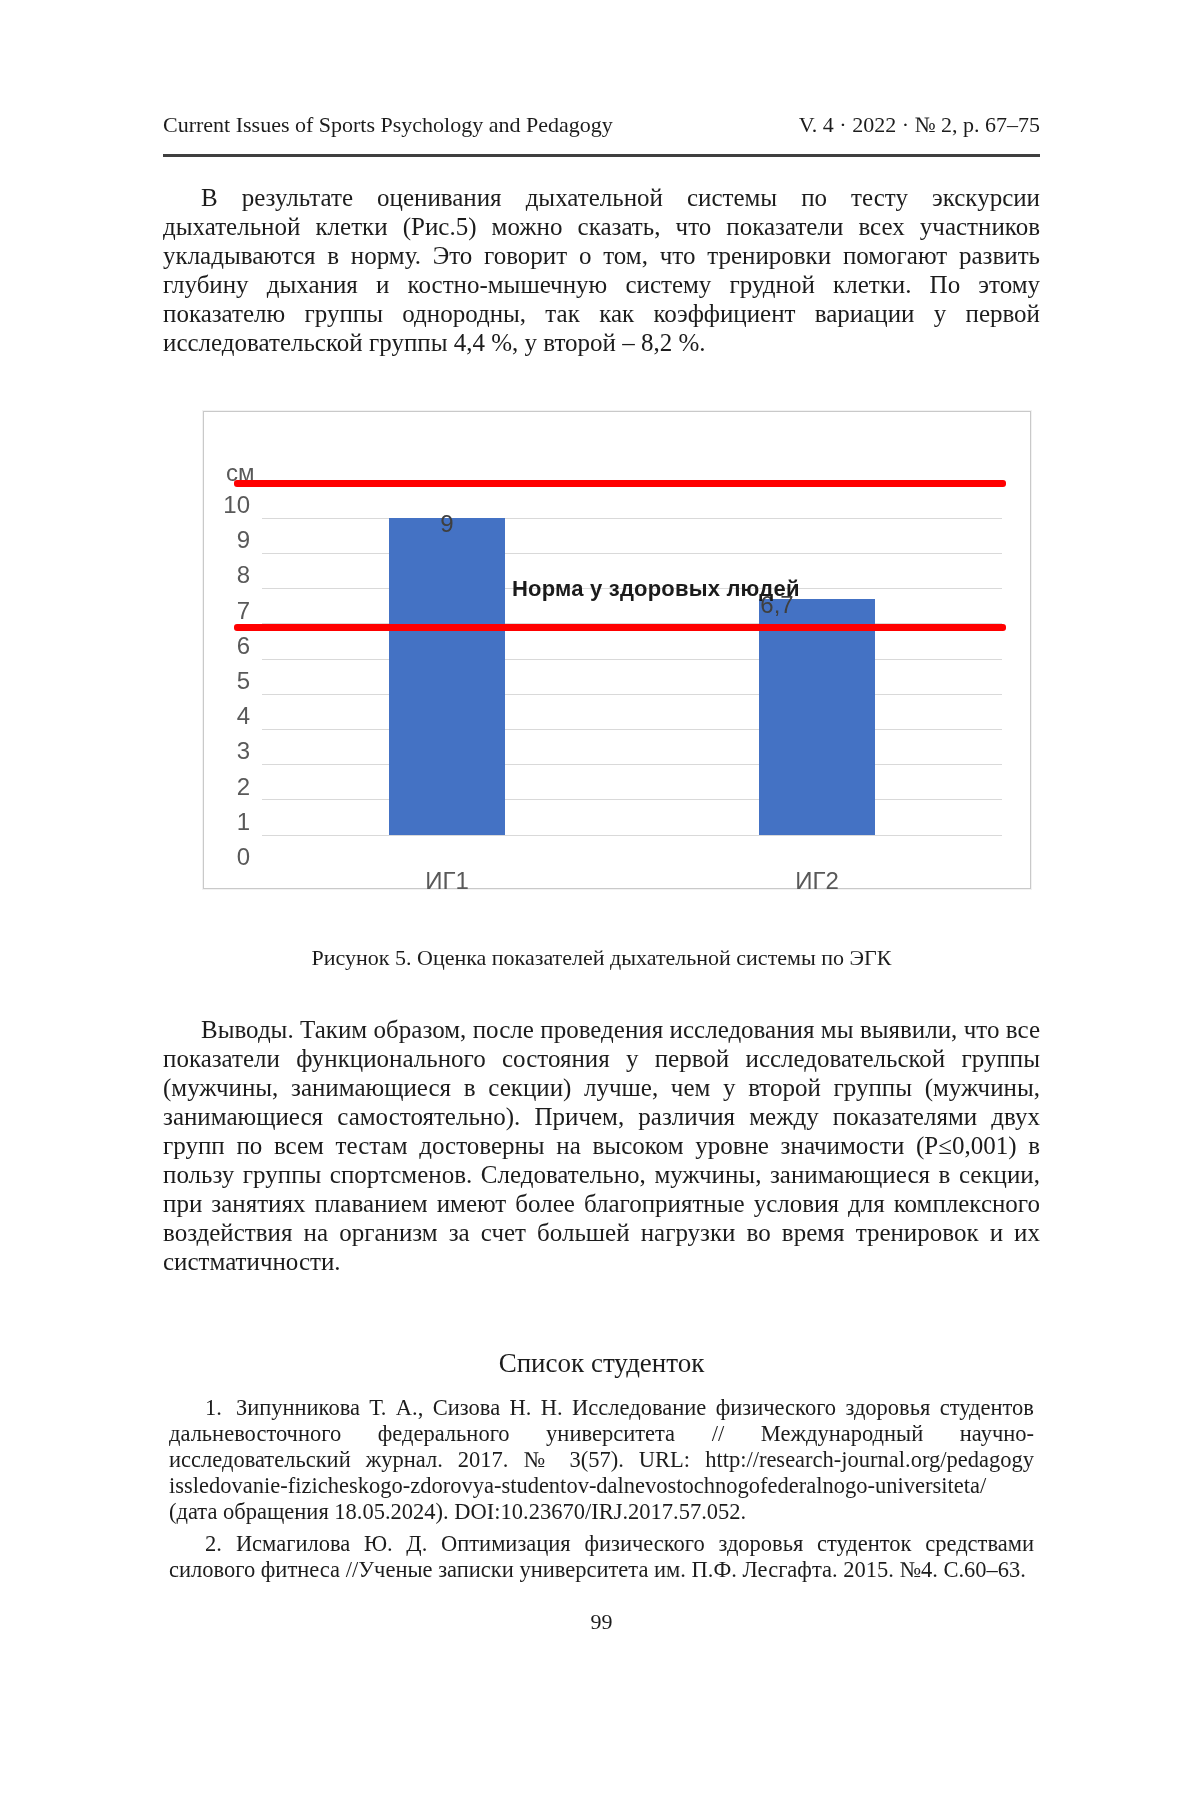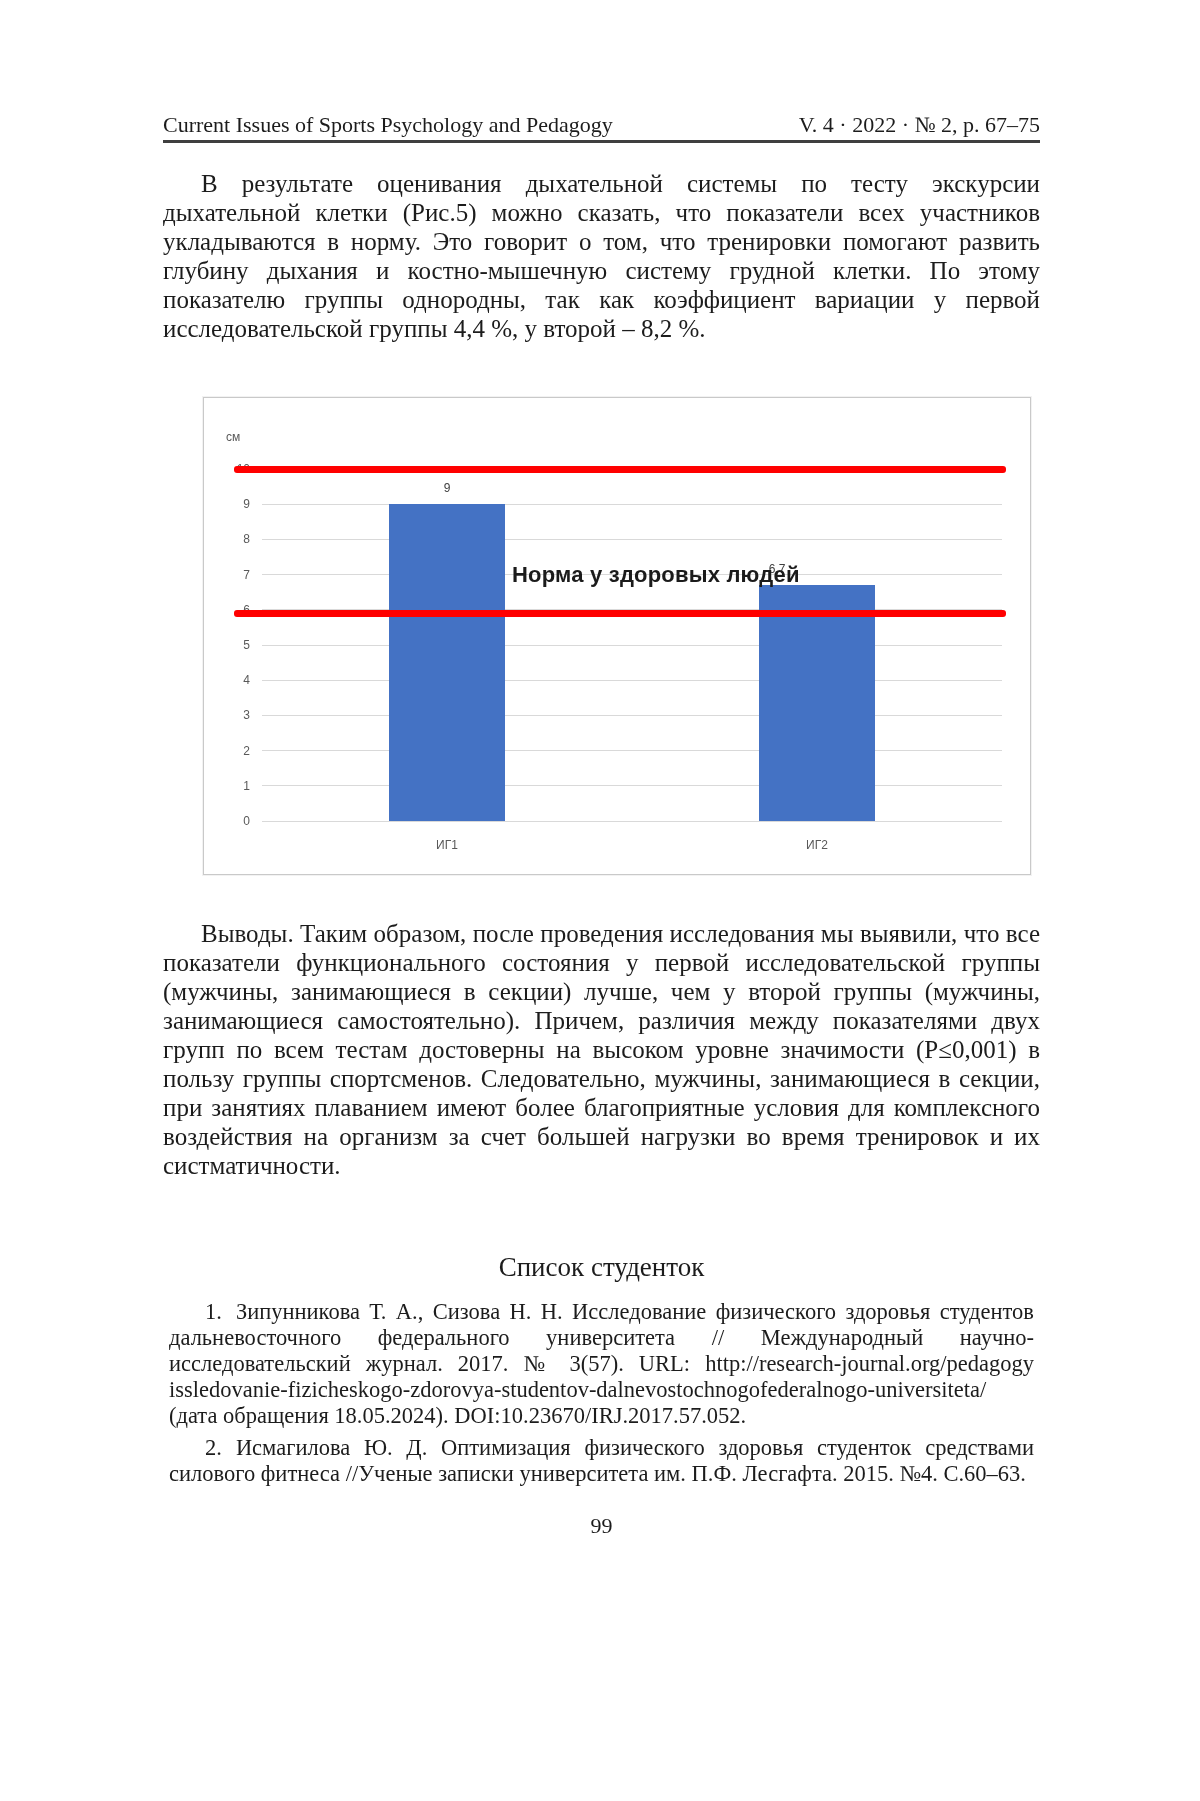--- a/index.html
+++ b/index.html
@@ -8,21 +8,21 @@
     width:1200px;height:1801px;
     padding:112px 160px 0 163px;
     background:#ffffff;
     color:#1c1c1c;
     font-family:"Liberation Serif", serif;
     overflow:hidden;
   }
   header.runhead{
     display:flex;justify-content:space-between;align-items:baseline;
     font-size:22px;
-    padding-bottom:2px;
+    padding-bottom:16px;
     border-bottom:3px solid #3f3f3f;
   }
   p.body{
     font-size:25px;line-height:29px;
     text-align:justify;
     margin:0;
   }
   p.indent{text-indent:38px;}
   p.intro{margin-top:26px;}
   p.conclusions{margin-top:44px;}
@@ -32,21 +32,21 @@
     margin:54px 0 0 40px;
     width:828px;height:478px;
     border:1px solid #c9c9c9;
     background:#ffffff;
     box-shadow:0 0 0 1px #f2f2f2;
   }
   .chart-plot{position:relative;width:100%;height:100%;}
   .chart-plot .abs{position:absolute;}
   .chart-text{
     font-family:"Liberation Sans", sans-serif;
-    color:#595959;font-size:12px;line-height:22px;
+    color:#595959;font-size:24px;line-height:22px;margin-top:22px;
   }
   .ytick{text-align:right;width:46px;left:0;}
   .xcat{text-align:center;}
   .vlabel{color:#3f3f3f;text-align:center;}
   .ann{
     font-family:"Liberation Sans", sans-serif;
     color:#1b1b1b;font-weight:600;font-size:22px;letter-spacing:.2px;
     white-space:nowrap;
   }
   figcaption{
@@ -114,20 +114,21 @@
           <div class="abs chart-text vlabel" style="left: 185px; top: 79.2px; width: 116px;">9</div>
           <div class="abs chart-text xcat" style="left: 183px; top: 436px; width: 120px;">ИГ1</div>
           <div class="abs " style="left: 555px; top: 187.16px; width: 116px; height: 235.84px; background: rgb(68, 114, 196);"></div>
           <div class="abs chart-text vlabel" style="left: 515px; top: 160.16px; width: 116px;">6,7</div>
           <div class="abs chart-text xcat" style="left: 553px; top: 436px; width: 120px;">ИГ2</div>
           <div class="abs " style="left: 30px; top: 67.5px; width: 772px; height: 7px; background: rgb(255, 0, 0); border-radius: 3px;"></div>
           <div class="abs " style="left: 30px; top: 211.82px; width: 772px; height: 7px; background: rgb(255, 0, 0); border-radius: 3px;"></div>
           <div class="abs ann" style="left: 308px; top: 164px;">Норма у здоровых людей</div>
         </div>
     </div>
+    <figcaption>Рисунок 5. Оценка показателей дыхательной системы по ЭГК</figcaption>
   </figure>
 
   <p class="body indent conclusions">Выводы. Таким образом, после проведения исследования мы выявили, что все показатели функционального состояния у первой исследовательской группы (мужчины, занимающиеся в секции) лучше, чем у второй группы (мужчины, занимающиеся самостоятельно). Причем, различия между показателями двух групп по всем тестам достоверны на высоком уровне значимости (Р≤0,001) в пользу группы спортсменов. Следовательно, мужчины, занимающиеся в секции, при занятиях плаванием имеют более благоприятные условия для комплексного воздействия на организм за счет большей нагрузки во время тренировок и их систматичности.</p>
 
   <h2 class="reflist-heading">Список студенток</h2>
 
   <p class="ref"><span class="refnum">1.</span><span>Зипунникова Т. А., Сизова Н. Н. Исследование физического здоровья студентов дальневосточного федерального университета // Международный научно-исследовательский журнал. 2017. № 3(57). URL: http://research-journal.org/pedagogy issledovanie-fizicheskogo-zdorovya-studentov-dalnevostochnogofederalnogo-universiteta/ (дата обращения 18.05.2024). DOI:10.23670/IRJ.2017.57.052.</span></p>
 
   <p class="ref"><span class="refnum">2.</span><span>Исмагилова Ю. Д. Оптимизация физического здоровья студенток средствами силового фитнеса //Ученые записки университета им. П.Ф. Лесгафта. 2015. №4. С.60–63.</span></p>
 

